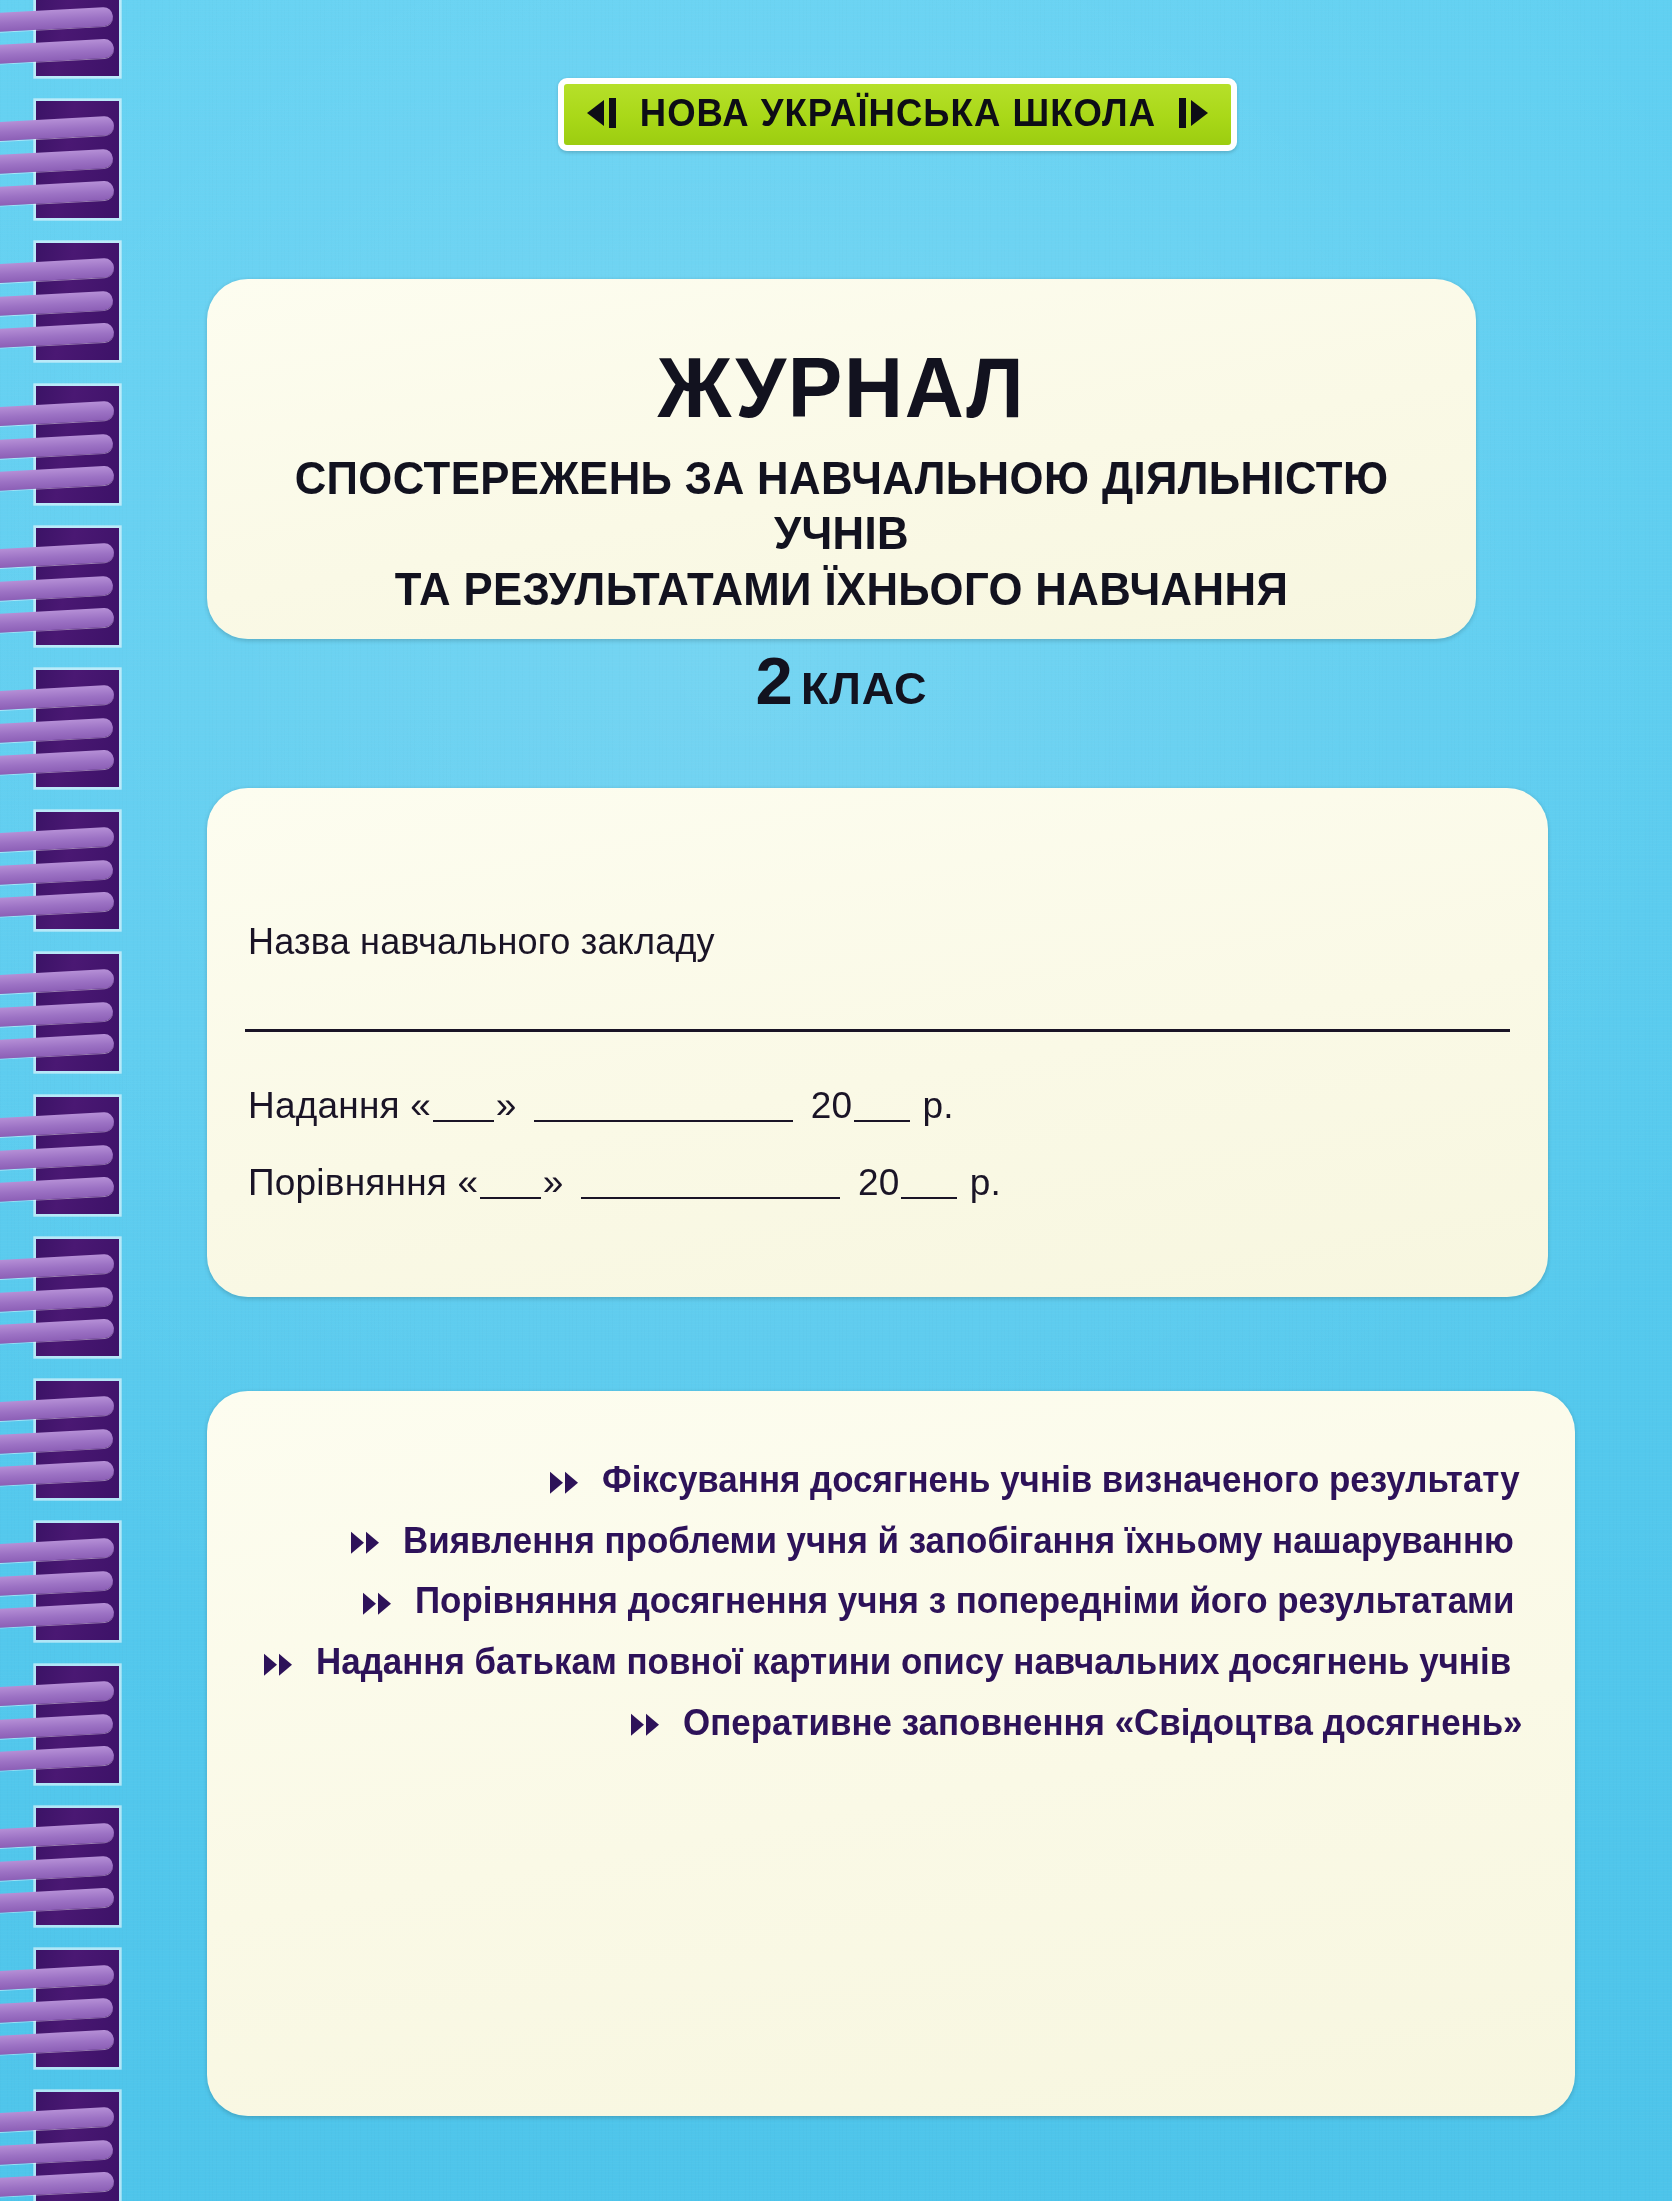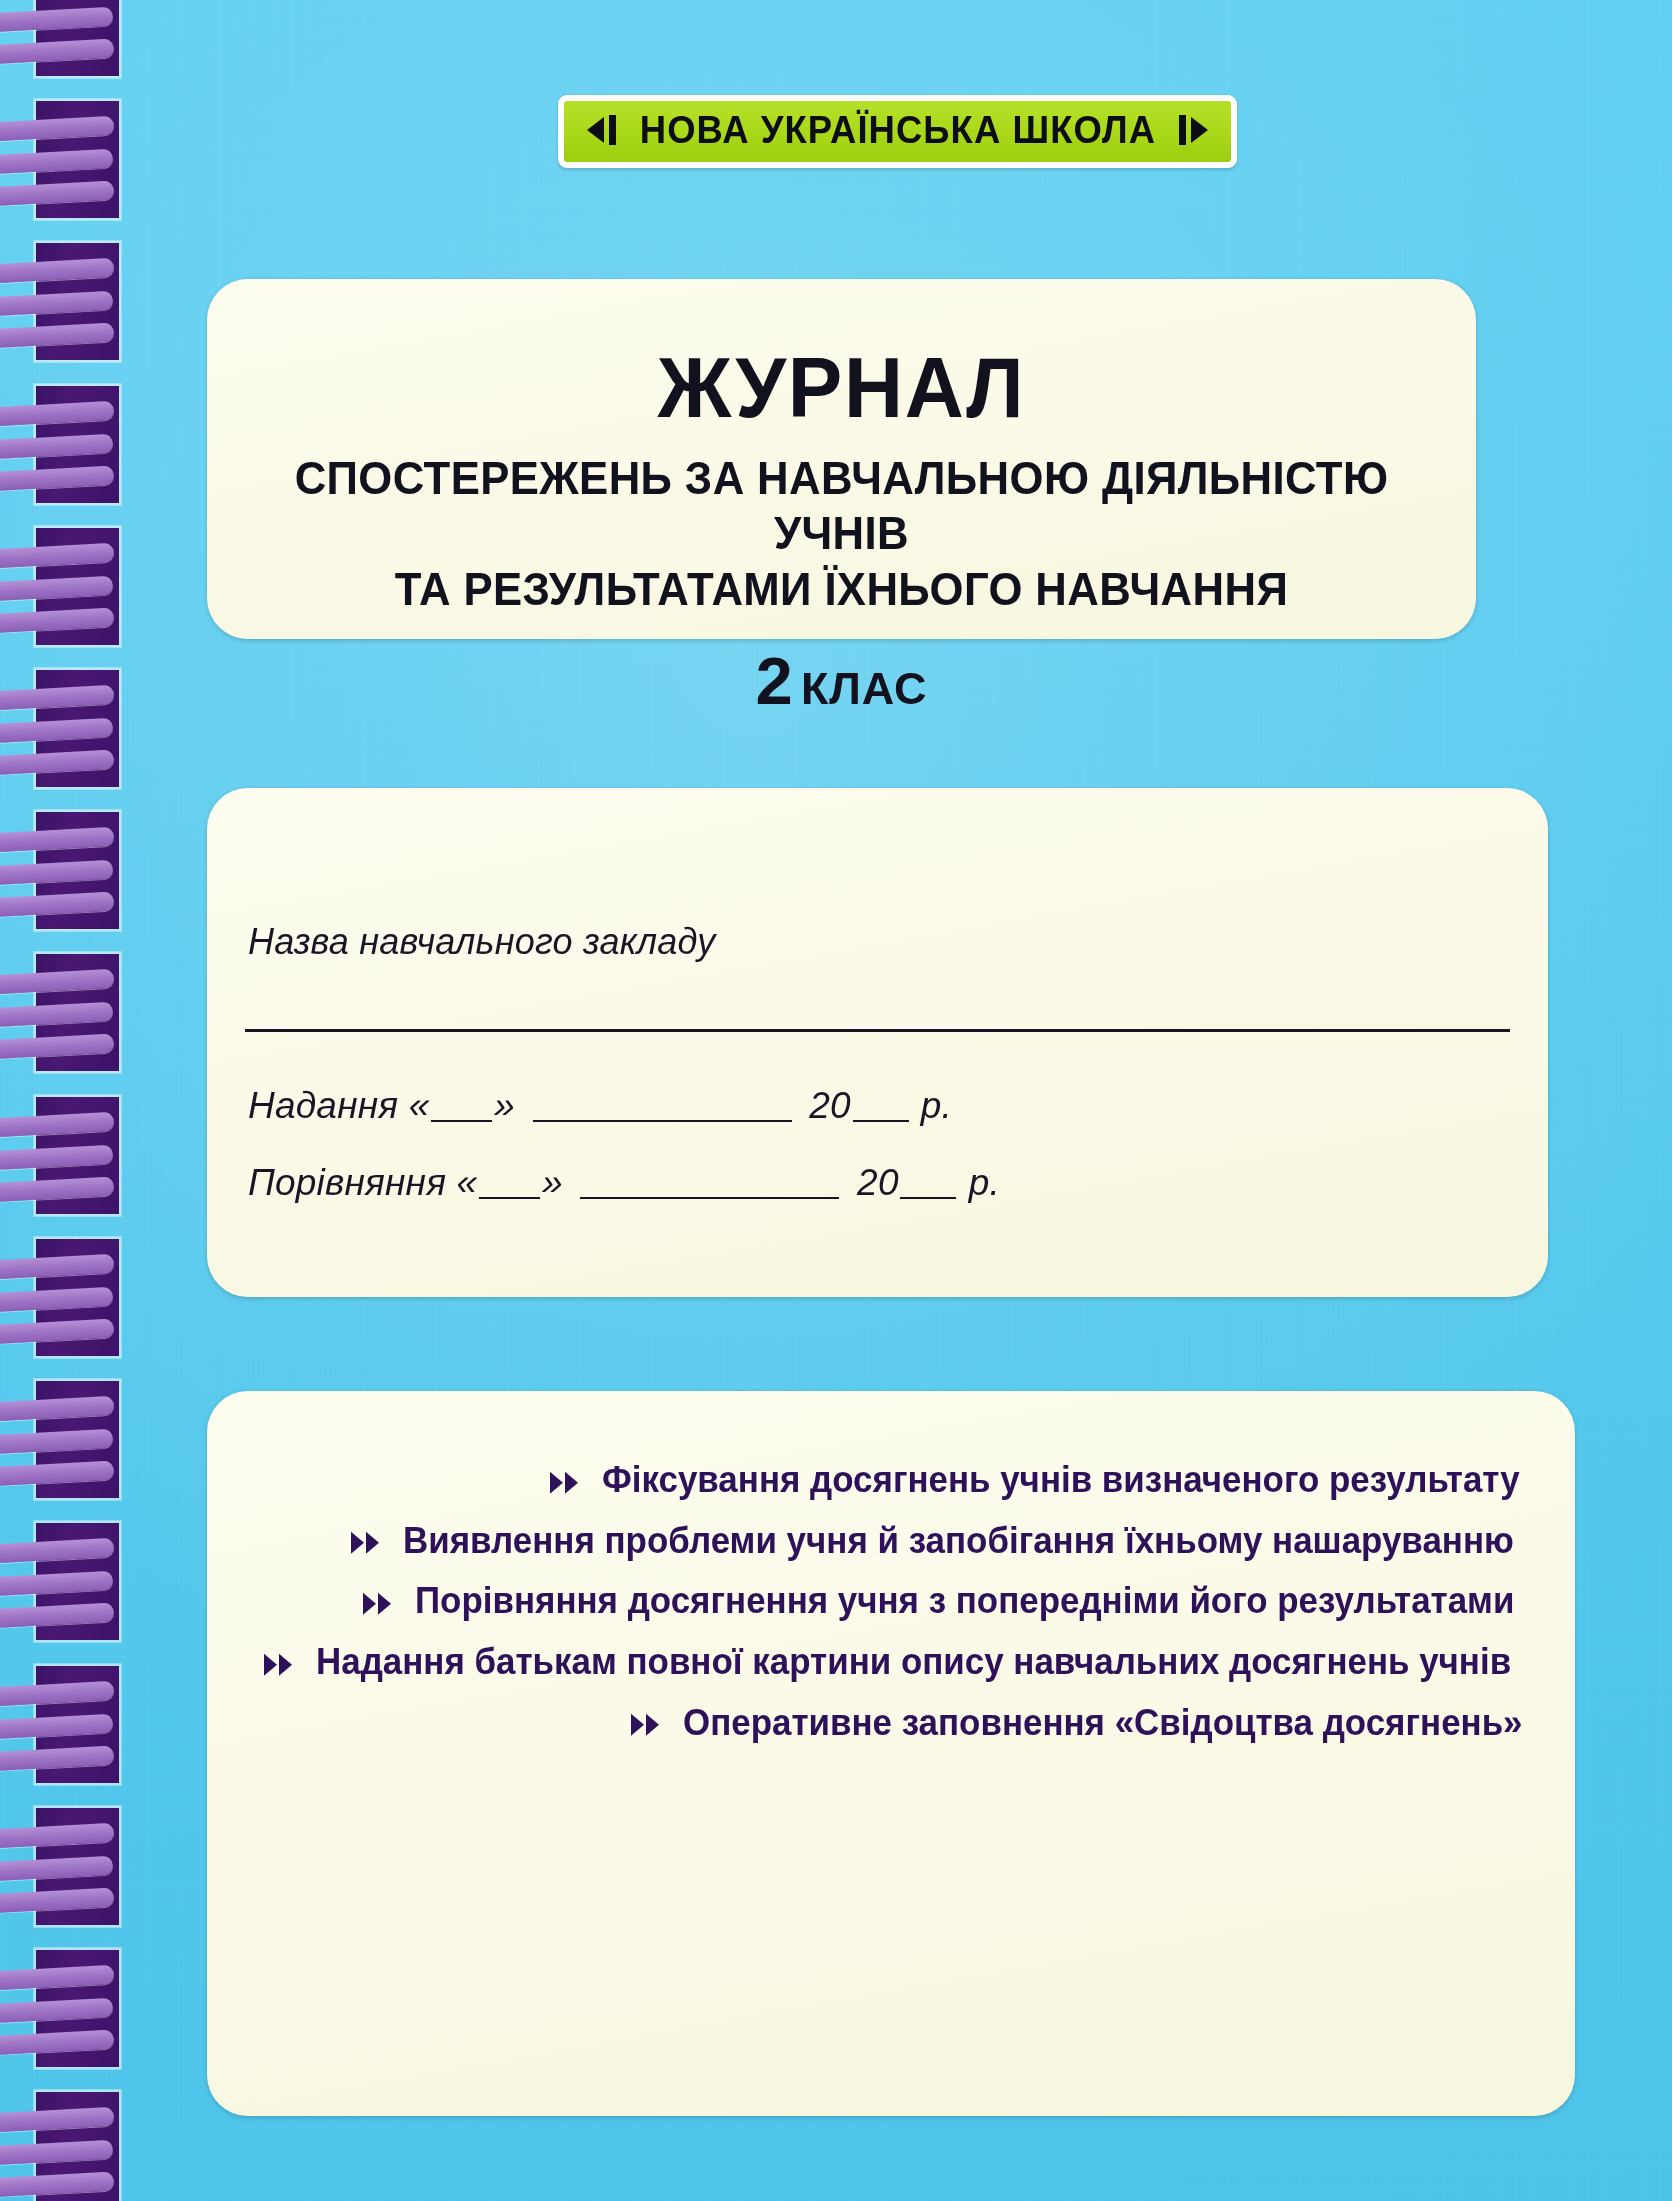--- a/index.html
+++ b/index.html
@@ -65,21 +65,21 @@
     box-shadow: 0 0.9px 0 rgba(255,255,255,.45);
   }
   .coil .bar.b1 { left: -41px; top: 32px;  width: 155px; transform: rotate(-3.1deg); }
   .coil .bar.b2 { left: -47px; top: 65px;  width: 160px; transform: rotate(-3.1deg); }
   .coil .bar.b3 { left: -52px; top: 97px; width: 166px; transform: rotate(-3.1deg); }
 
   
   .banner-wrap {
     position: absolute;
     left: 558px;
-    top: 95px;
+    top: 78px;
     z-index: 5;
   }
   .banner {
     display: inline-flex;
     align-items: center;
     gap: 12.6px;
     padding: 10px 23.4px 12.6px 23.4px;
     background: linear-gradient(180deg, #b6e02a 0%, #a9d818 55%, #9ccd10 100%);
     border: 6.3px solid #ffffff;
     border-radius: 9px;
@@ -115,21 +115,21 @@
 
   
   .card {
     position: absolute;
     background: linear-gradient(170deg, #fdfdf0 0%, #faf9e6 55%, #f7f6df 100%);
     border-radius: 41px;
     box-shadow: 0 1.8px 4.5px rgba(0,0,0,.17);
     z-index: 4;
   }
   #card-title  { left: 207px; top: 279px;  width: 1269px; height: 360px; }
-  #card-school { left: 207px; top: 788px;  width: 1341px; height: 509px; font-style: italic; }
+  #card-school { left: 207px; top: 788px;  width: 1341px; height: 509px; }
   #card-list   { left: 207px; top: 1391px; width: 1368px; height: 725px; }
 
   
   .title-main {
     text-align: center;
     font-weight: 700;
     font-size: 86px;
     line-height: 1;
     letter-spacing: 1.8px;
     color: #12121f;

